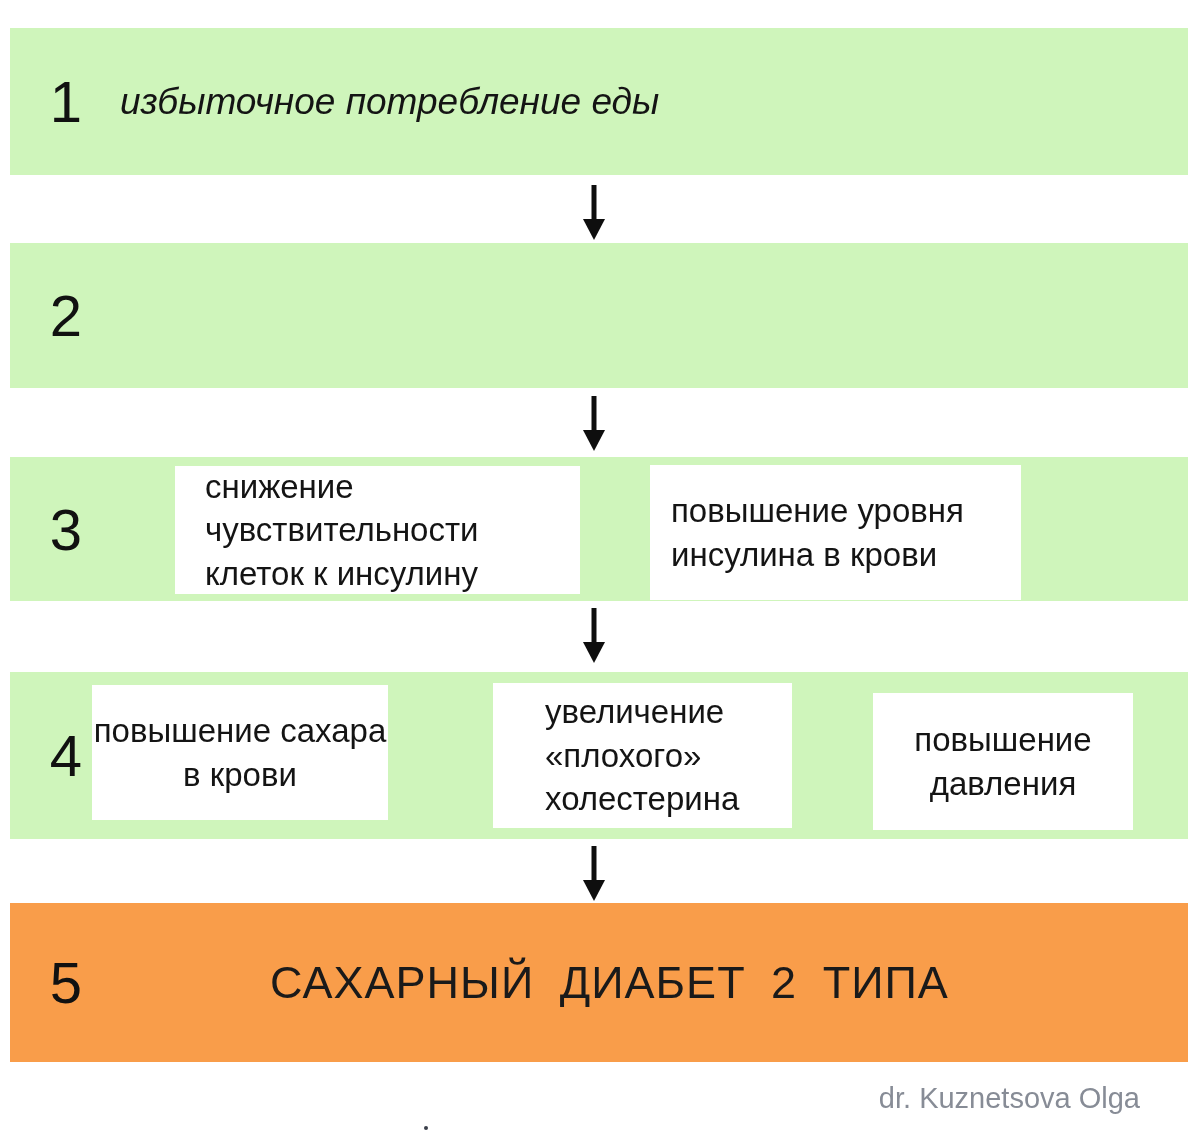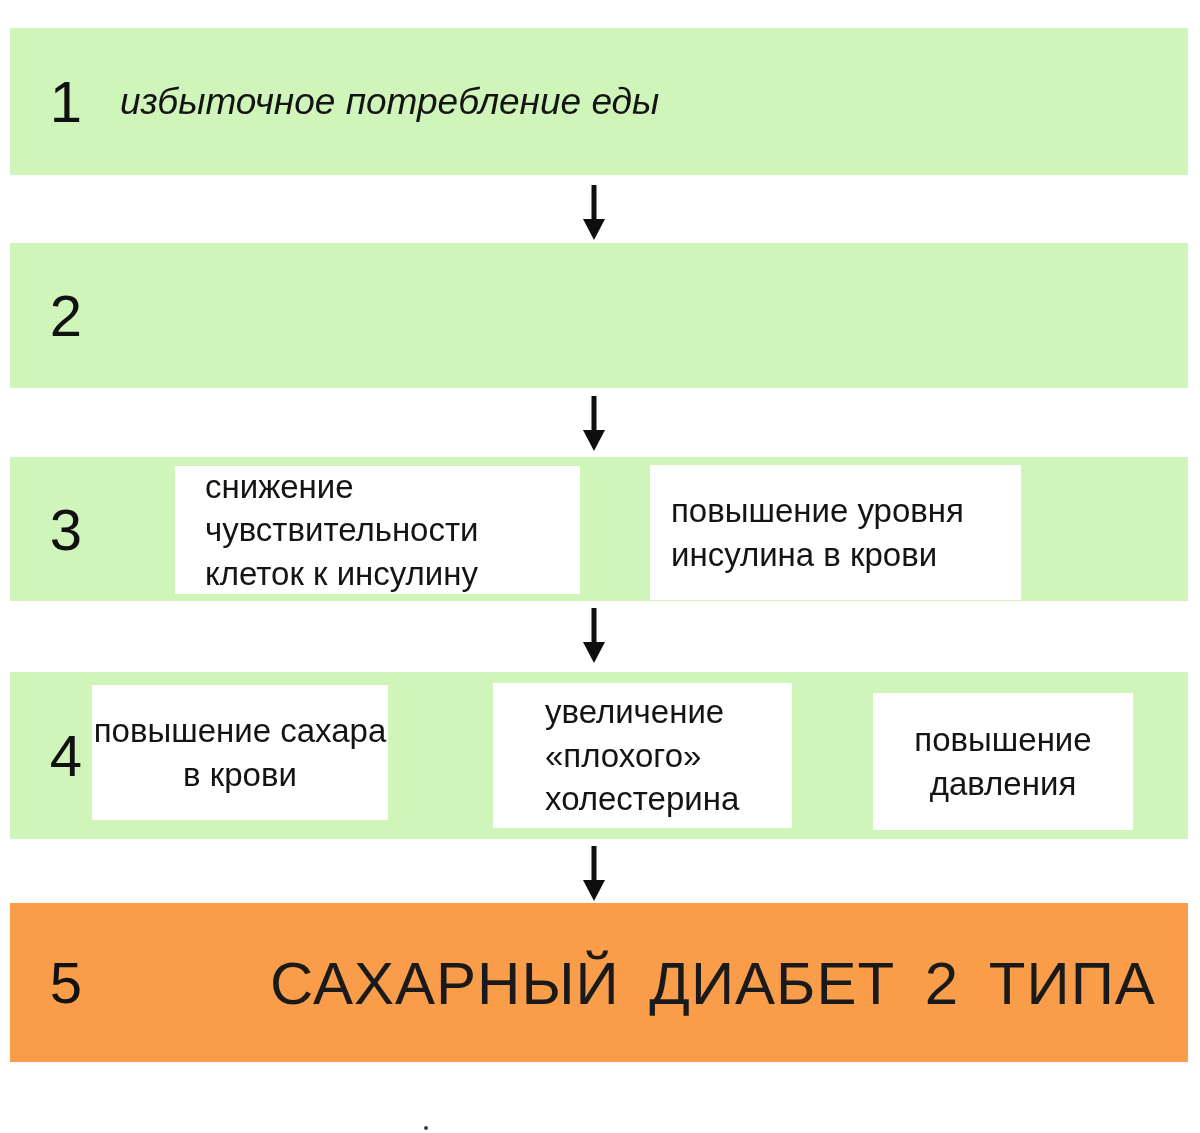--- a/index.html
+++ b/index.html
@@ -45,21 +45,21 @@
     font-size: 37px;
     white-space: nowrap;
     color: #141414;
     font-style: italic;
   }
   .final-text {
     position: absolute;
     left: 260px;
     top: 50%;
     transform: translateY(-50%);
-    font-size: 60px;
+    font-size: 45px;
     letter-spacing: 1px;
     word-spacing: 12px;
     white-space: nowrap;
     color: #1a1a1a;
   }
   .card {
     position: absolute;
     background: #ffffff;
     display: flex;
     flex-direction: column;
@@ -152,15 +152,16 @@
   <svg class="down-arrow arrow4" viewBox="0 0 28 56">
     <line x1="14" y1="1" x2="14" y2="38" stroke="#0e0e0e" stroke-width="5"></line>
     <polygon points="3,35 25,35 14,56" fill="#0e0e0e"></polygon>
   </svg>
 
   <div class="step-row row5">
     <div class="step-number">5</div>
     <div class="final-text">САХАРНЫЙ ДИАБЕТ 2 ТИПА</div>
   </div>
 
+  <div class="credit">dr. Kuznetsova Olga</div>
   <div class="speck"></div>
 
 </div>
 
 </body></html>

